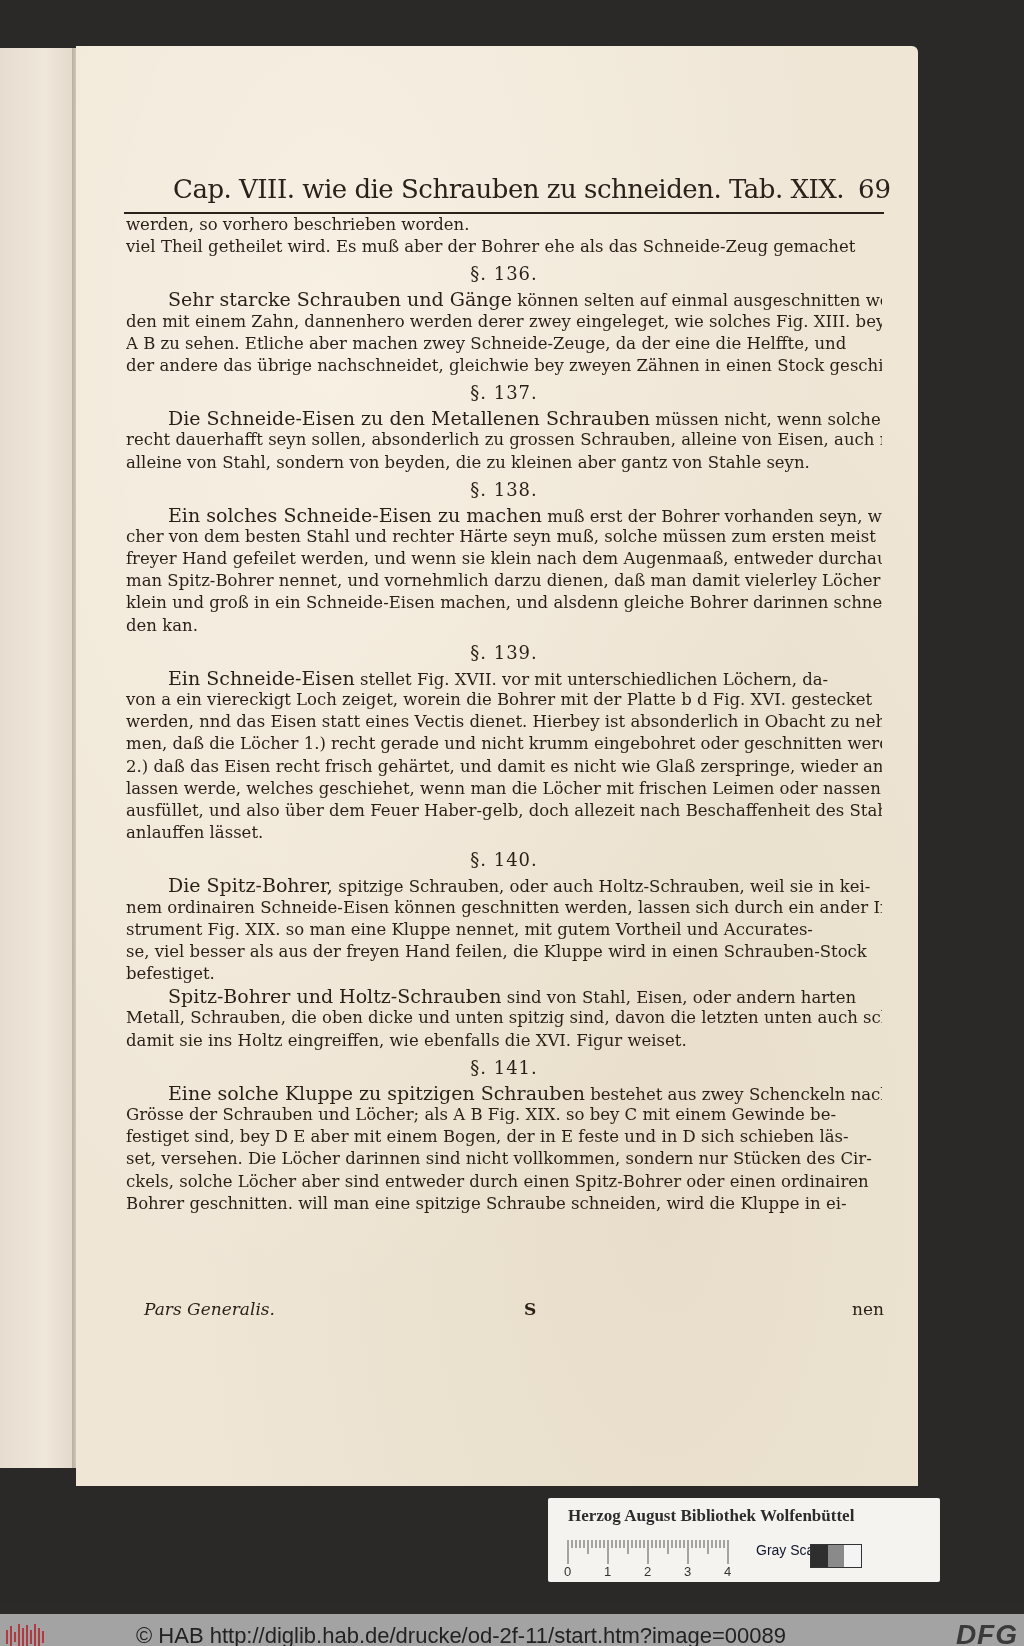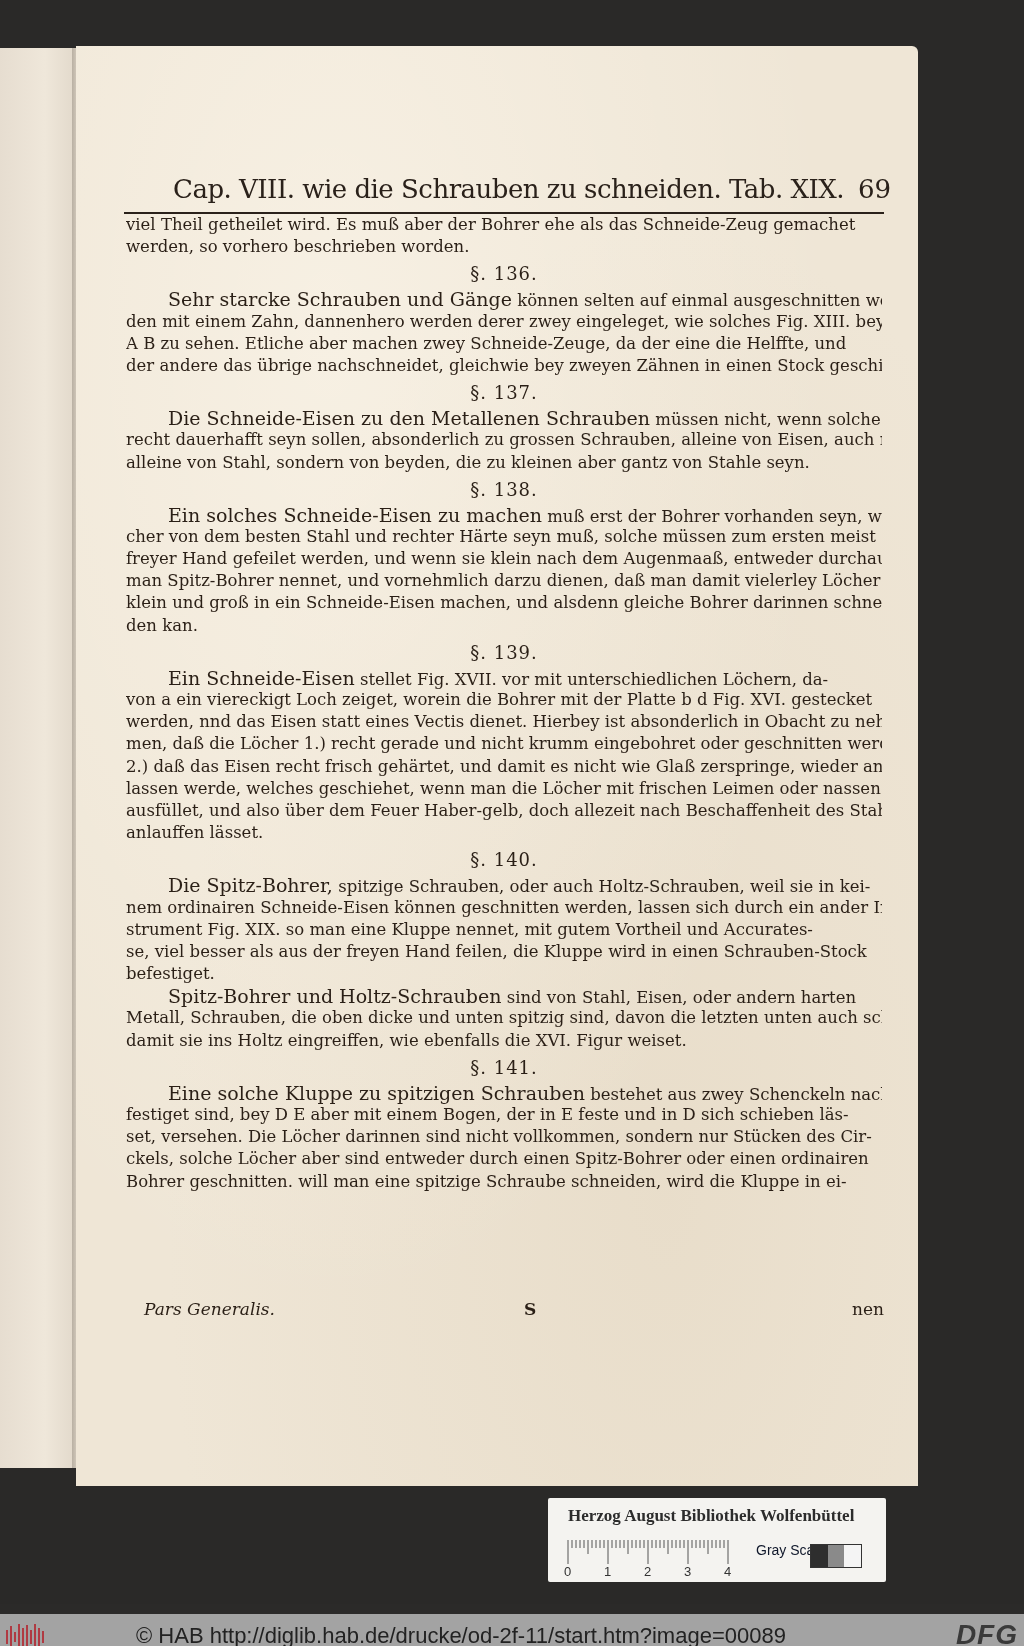--- a/index.html
+++ b/index.html
@@ -53,21 +53,21 @@
   .lead { font-size:19px; font-weight:normal; }
   .footer-line {
     position:absolute; left:68px; top:1253px; width:740px; height:26px;
     font-size:17px; color:#2a1f16;
   }
   .sig-left { position:absolute; left:0; top:0; font-style:italic; }
   .sig-center { position:absolute; left:380px; top:0; font-weight:bold; }
   .sig-right { position:absolute; right:0; top:0; }
 
   .label-card {
-    position:absolute; left:548px; top:1498px; width:338px; height:84px;
+    position:absolute; left:548px; top:1498px; width:392px; height:84px;
     background:#f4f3f0; border-radius:2px;
   }
   .label-title {
     position:absolute; left:20px; top:8px; font-family:"Liberation Serif", serif;
     font-weight:bold; font-size:17px; color:#2c2c2c; white-space:nowrap;
   }
   .ruler { position:absolute; left:18px; top:42px; width:165px; height:24px; }
   .ruler-nums { position:absolute; left:14px; top:66px; width:200px; height:16px; font-family:"Liberation Sans", sans-serif; font-size:13px; color:#333; }
   .ruler-nums span { position:absolute; top:0; }
   .gray-label { position:absolute; left:208px; top:44px; font-family:"Liberation Sans", sans-serif; font-size:14px; color:#0f172a; }
@@ -99,22 +99,22 @@
 <div class="left-shadow"></div>
 
 <div class="page">
   <div class="header">
     <span class="header-title">Cap. VIII. wie die Schrauben zu schneiden. Tab. XIX.</span>
   </div>
   <span class="page-number" style="position:absolute; left:782px; top:128px;">69</span>
   <div class="header-rule"></div>
 
   <div class="body-text" id="body-text">
+      <div class="line">werden, so vorhero beschrieben worden.</div>
       <div class="line">viel Theil getheilet wird.   Es muß aber der Bohrer ehe als das Schneide-Zeug gemachet</div>
-      <div class="line">werden, so vorhero beschrieben worden.</div>
       <div class="section-mark">§. 136.</div>
       <div class="line para-first"><span class="lead">Sehr starcke Schrauben und Gänge</span><span> können selten auf einmal ausgeschnitten wer-</span></div>
       <div class="line">den mit einem Zahn, dannenhero werden derer zwey eingeleget, wie solches Fig. XIII. bey</div>
       <div class="line">A B zu sehen.   Etliche aber machen zwey Schneide-Zeuge, da der eine die Helffte, und</div>
       <div class="line">der andere das übrige nachschneidet, gleichwie bey zweyen Zähnen in einen Stock geschiehet.</div>
       <div class="section-mark">§. 137.</div>
       <div class="line para-first"><span class="lead">Die Schneide-Eisen zu den Metallenen Schrauben</span><span> müssen nicht, wenn solche</span></div>
       <div class="line">recht dauerhafft seyn sollen, absonderlich zu grossen Schrauben, alleine von Eisen, auch nicht</div>
       <div class="line">alleine von Stahl, sondern von beyden, die zu kleinen aber gantz von Stahle seyn.</div>
       <div class="section-mark">§. 138.</div>
@@ -137,20 +137,21 @@
       <div class="line para-first"><span class="lead">Die Spitz-Bohrer,</span><span> spitzige Schrauben, oder auch Holtz-Schrauben, weil sie in kei-</span></div>
       <div class="line">nem ordinairen Schneide-Eisen können geschnitten werden, lassen sich durch ein ander In-</div>
       <div class="line">strument Fig. XIX. so man eine Kluppe nennet, mit gutem Vortheil und Accurates-</div>
       <div class="line">se, viel besser als aus der freyen Hand feilen, die Kluppe wird in einen Schrauben-Stock</div>
       <div class="line">befestiget.</div>
       <div class="line para-first"><span class="lead">Spitz-Bohrer und Holtz-Schrauben</span><span> sind von Stahl, Eisen, oder andern harten</span></div>
       <div class="line">Metall, Schrauben, die oben dicke und unten spitzig sind, davon die letzten unten auch scharff,</div>
       <div class="line">damit sie ins Holtz eingreiffen, wie ebenfalls die XVI. Figur weiset.</div>
       <div class="section-mark">§. 141.</div>
       <div class="line para-first"><span class="lead">Eine solche Kluppe zu spitzigen Schrauben</span><span> bestehet aus zwey Schenckeln nach</span></div>
+      <div class="line">Grösse der Schrauben und Löcher; als A B Fig. XIX. so bey C mit einem Gewinde be-</div>
       <div class="line">festiget sind, bey D E aber mit einem Bogen, der in E feste und in D sich schieben läs-</div>
       <div class="line">set, versehen.   Die Löcher darinnen sind nicht vollkommen, sondern nur Stücken des Cir-</div>
       <div class="line">ckels, solche Löcher aber sind entweder durch einen Spitz-Bohrer oder einen ordinairen</div>
       <div class="line">Bohrer geschnitten.   will man eine spitzige Schraube schneiden, wird die Kluppe in ei-</div>
     </div>
 
   <div class="footer-line">
     <span class="sig-left">Pars Generalis.</span>
     <span class="sig-center">S</span>
     <span class="sig-right">nen</span>

